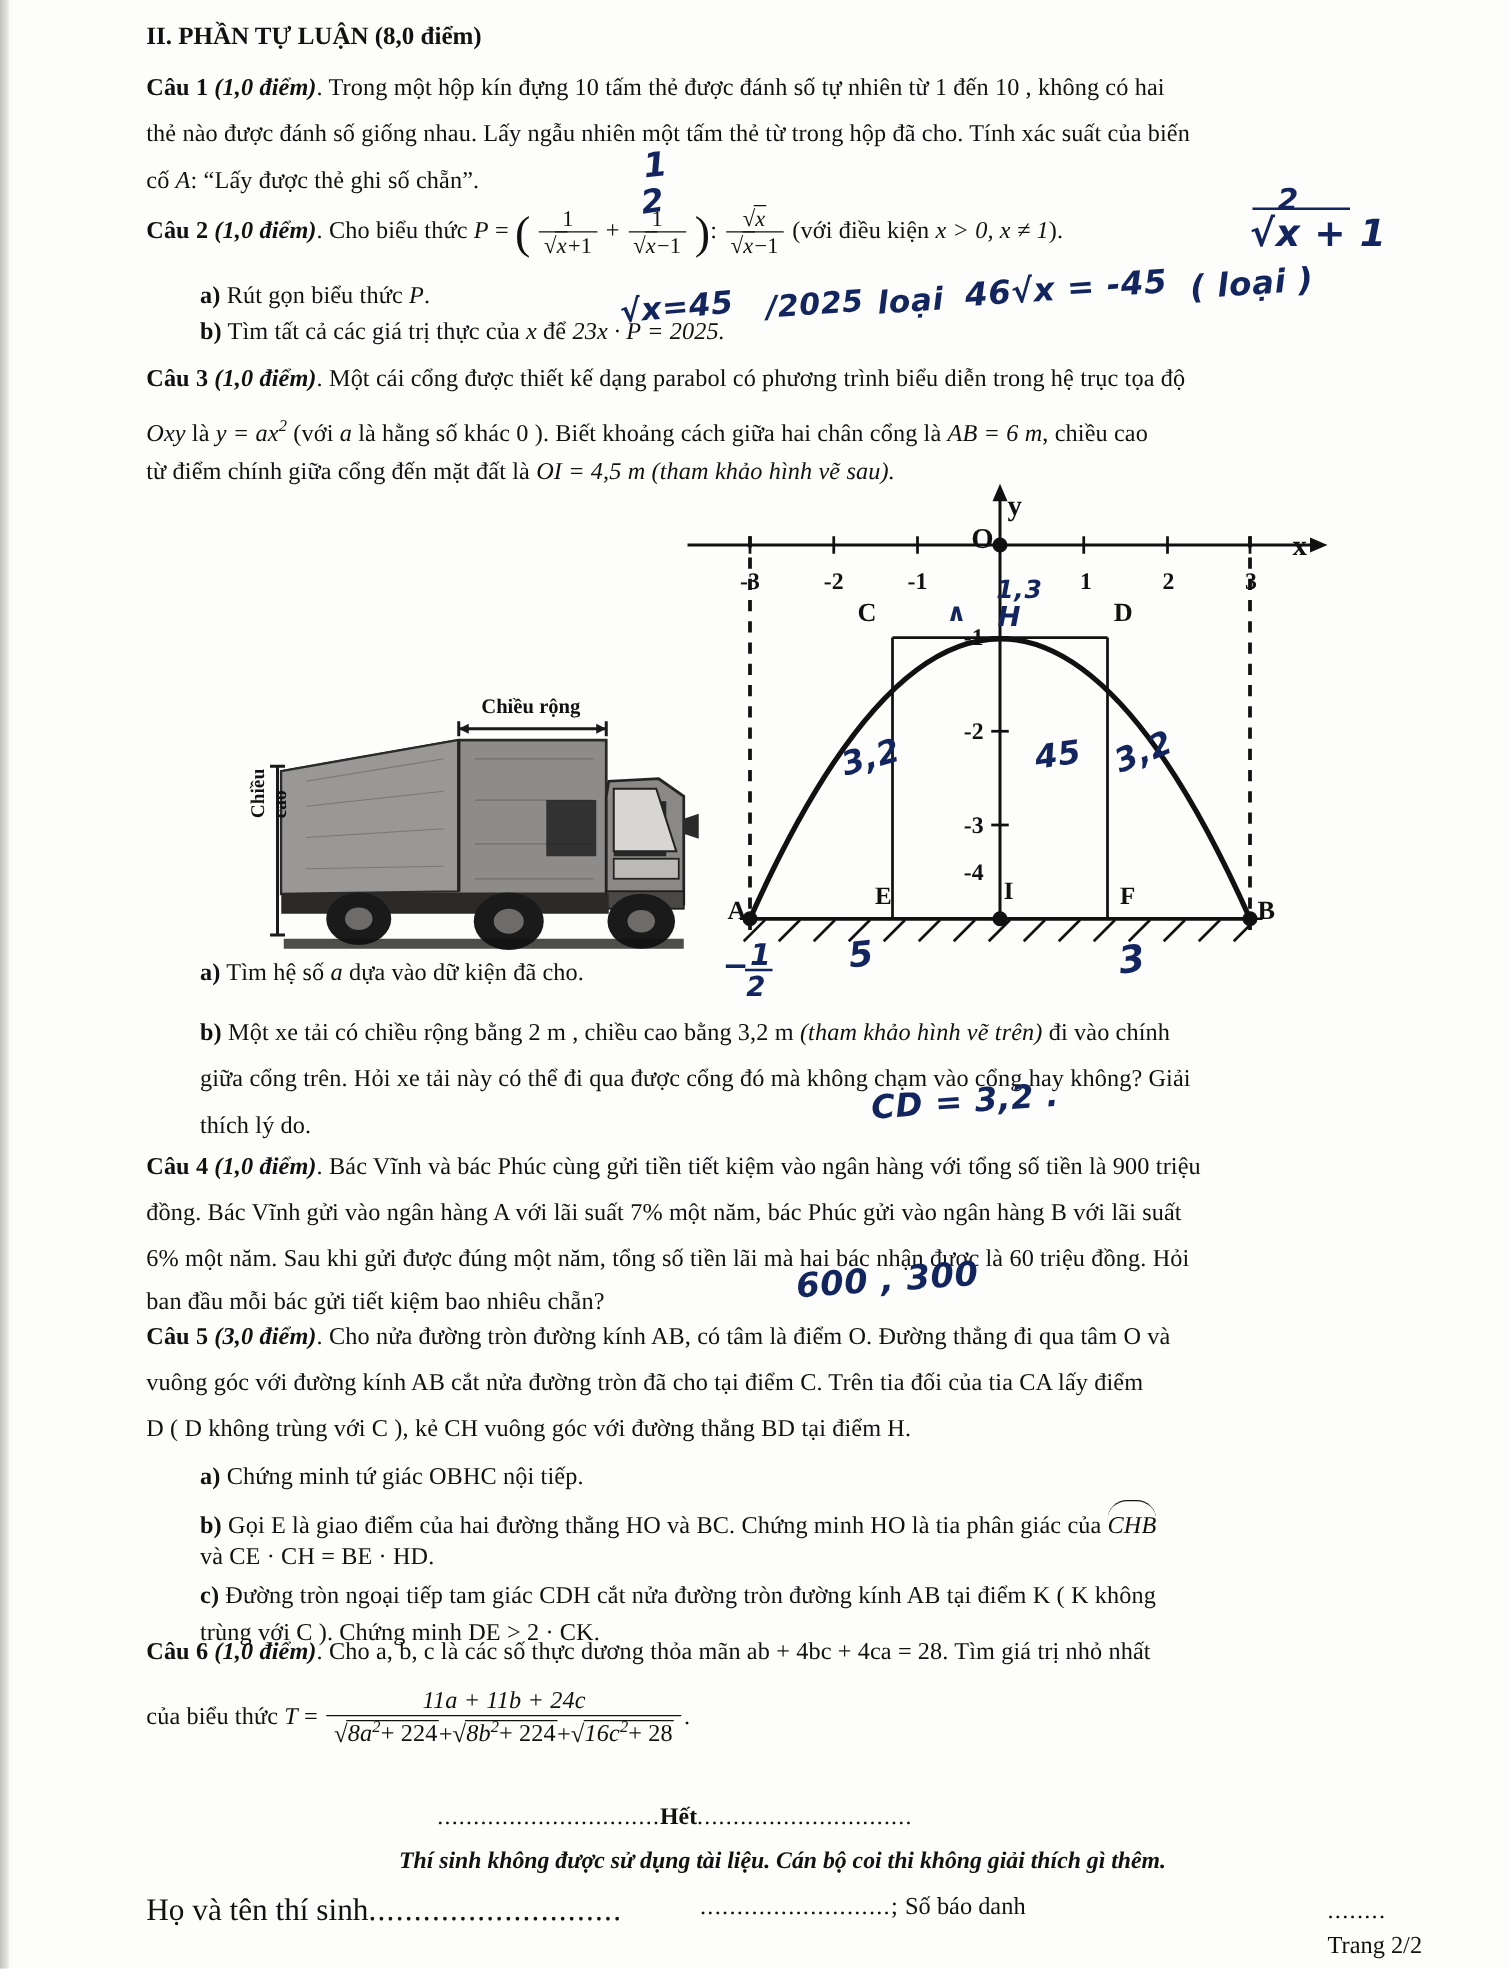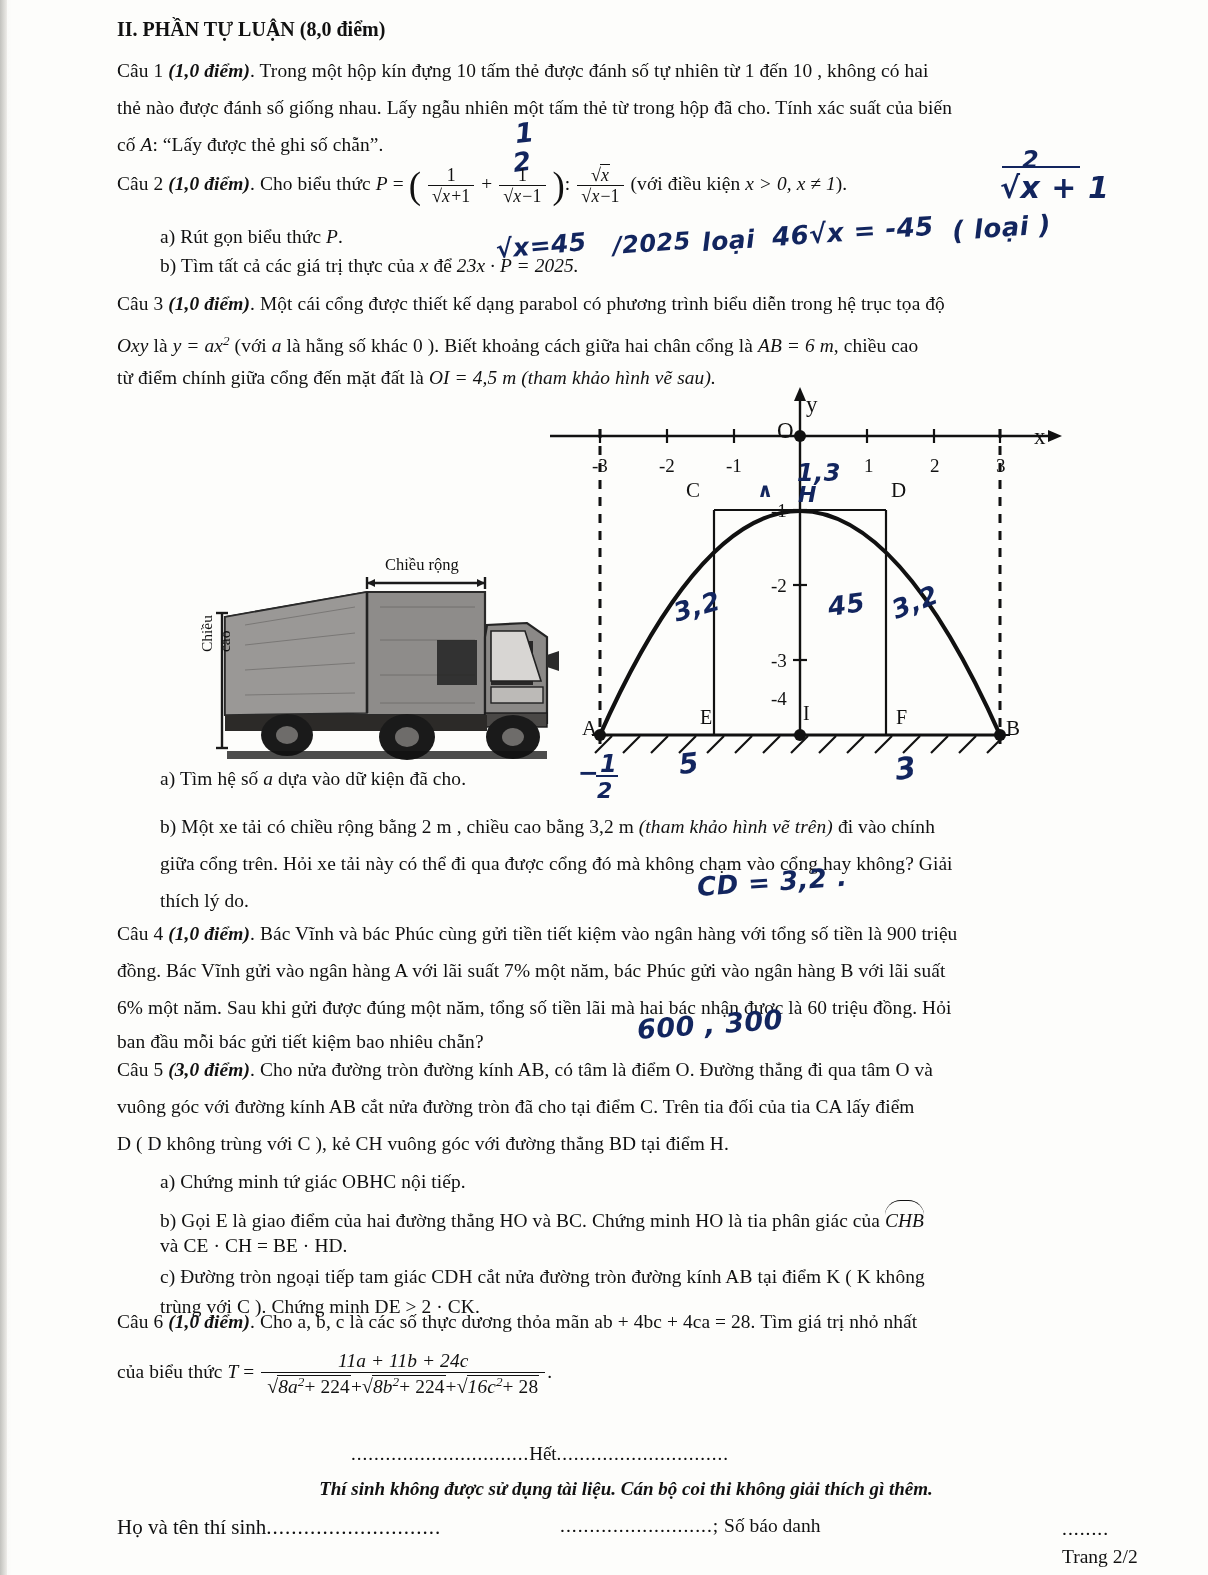--- a/index.html
+++ b/index.html
@@ -20,21 +20,21 @@
       #fdfdfb;
   }
   .scanedge {
     position:absolute; left:0; top:0; width:7px; height:1575px;
     background:linear-gradient(90deg,#b9b9b4,#eceae6);
     opacity:.85;
   }
   .content { position:absolute; left:0; top:0; width:1208px; }
 
   .blk { position:absolute; }
-  .b  { font-weight:normal; }
+  .b  { font-weight:bold; }
   .i  { font-style:italic; }
   .bi { font-weight:bold; font-style:italic; }
   .mi { font-style:italic; font-family:"Liberation Serif", serif; }
 
   .para {
     font-size:19.4px;
     line-height:37px;
     text-align:justify;
     letter-spacing:.1px;
   }
@@ -313,21 +313,21 @@
     <div class="blk b" style="left:771px; top:688px; font-size:19px;">-4</div>
 
     <div class="blk b" style="left:582px; top:716px; font-size:21px;">A</div>
     <div class="blk b" style="left:1006px; top:716px; font-size:21px;">B</div>
     <div class="blk b" style="left:686px; top:478px; font-size:21px;">C</div>
     <div class="blk b" style="left:891px; top:478px; font-size:21px;">D</div>
     <div class="blk b" style="left:700px; top:706px; font-size:20px;">E</div>
     <div class="blk b" style="left:896px; top:706px; font-size:20px;">F</div>
     <div class="blk b" style="left:803px; top:702px; font-size:20px;">I</div>
 
-    <div class="hw" style="left:797px; top:459px; font-size:24px;">1,3</div>
+    <div class="hw" style="left:797px; top:459px; font-size:20px;">1,3</div>
     <div class="hw" style="left:798px; top:482px; font-size:22px;">H</div>
     <div class="hw" style="left:757px; top:478px; font-size:20px;">∧</div>
     <div class="hw" style="left:674px; top:598px; font-size:26px; transform:rotate(-16deg);">3,2</div>
     <div class="hw" style="left:828px; top:592px; font-size:26px; transform:rotate(-8deg);">45</div>
     <div class="hw" style="left:893px; top:596px; font-size:26px; transform:rotate(-22deg);">3,2</div>
     <div class="hw" style="left:895px; top:752px; font-size:30px; transform:rotate(-8deg);">3</div>
 
     <div class="blk para" style="left:160px; top:760px;">
       <span class="b">a)</span>
       <span>Tìm hệ số</span>
@@ -397,21 +397,21 @@
         <span class="num mi" style="padding:0 10px;">11a + 11b + 24c</span>
         <span class="den" style="padding:2px 6px 0 6px;"><span class="sq"><span class="rad">√</span><span class="body"><span class="mi">8a</span><span class="mi sup">2</span><span>+ 224</span></span></span><span>+</span><span class="sq"><span class="rad">√</span><span class="body"><span class="mi">8b</span><span class="mi sup">2</span><span>+ 224</span></span></span><span>+</span><span class="sq"><span class="rad">√</span><span class="body"><span class="mi">16c</span><span class="mi sup">2</span><span>+ 28</span></span></span></span>
       </span><span>.</span>
     </div>
 
     <div class="blk" style="left:0; top:1443px; width:1080px; text-align:center; font-size:19px;">
       <span class="dots">...............................</span><span class="b">Hết</span><span class="dots">..............................</span>
     </div>
     <div class="blk bi" style="left:0; top:1478px; width:1196px; text-align:center; font-size:19px;padding-left:28px;">Thí sinh không được sử dụng tài liệu. Cán bộ coi thi không giải thích gì thêm.</div>
 
-    <div class="blk" style="left:117px; top:1515px; font-size:21px;">
+    <div class="blk" style="left:117px; top:1515px; font-size:25px;">
       <span>Họ và tên thí sinh</span><span class="dots">............................</span>
     </div>
     <div class="blk" style="left:560px; top:1515px; font-size:19.5px;">
       <span class="dots">..........................;</span>
       <span>Số báo danh</span>
     </div>
     <div class="blk dots" style="left:1062px; top:1518px; font-size:19.5px;">........</div>
 
     <div class="blk" style="left:1062px; top:1546px; font-size:19.5px;">Trang 2/2</div>
 

